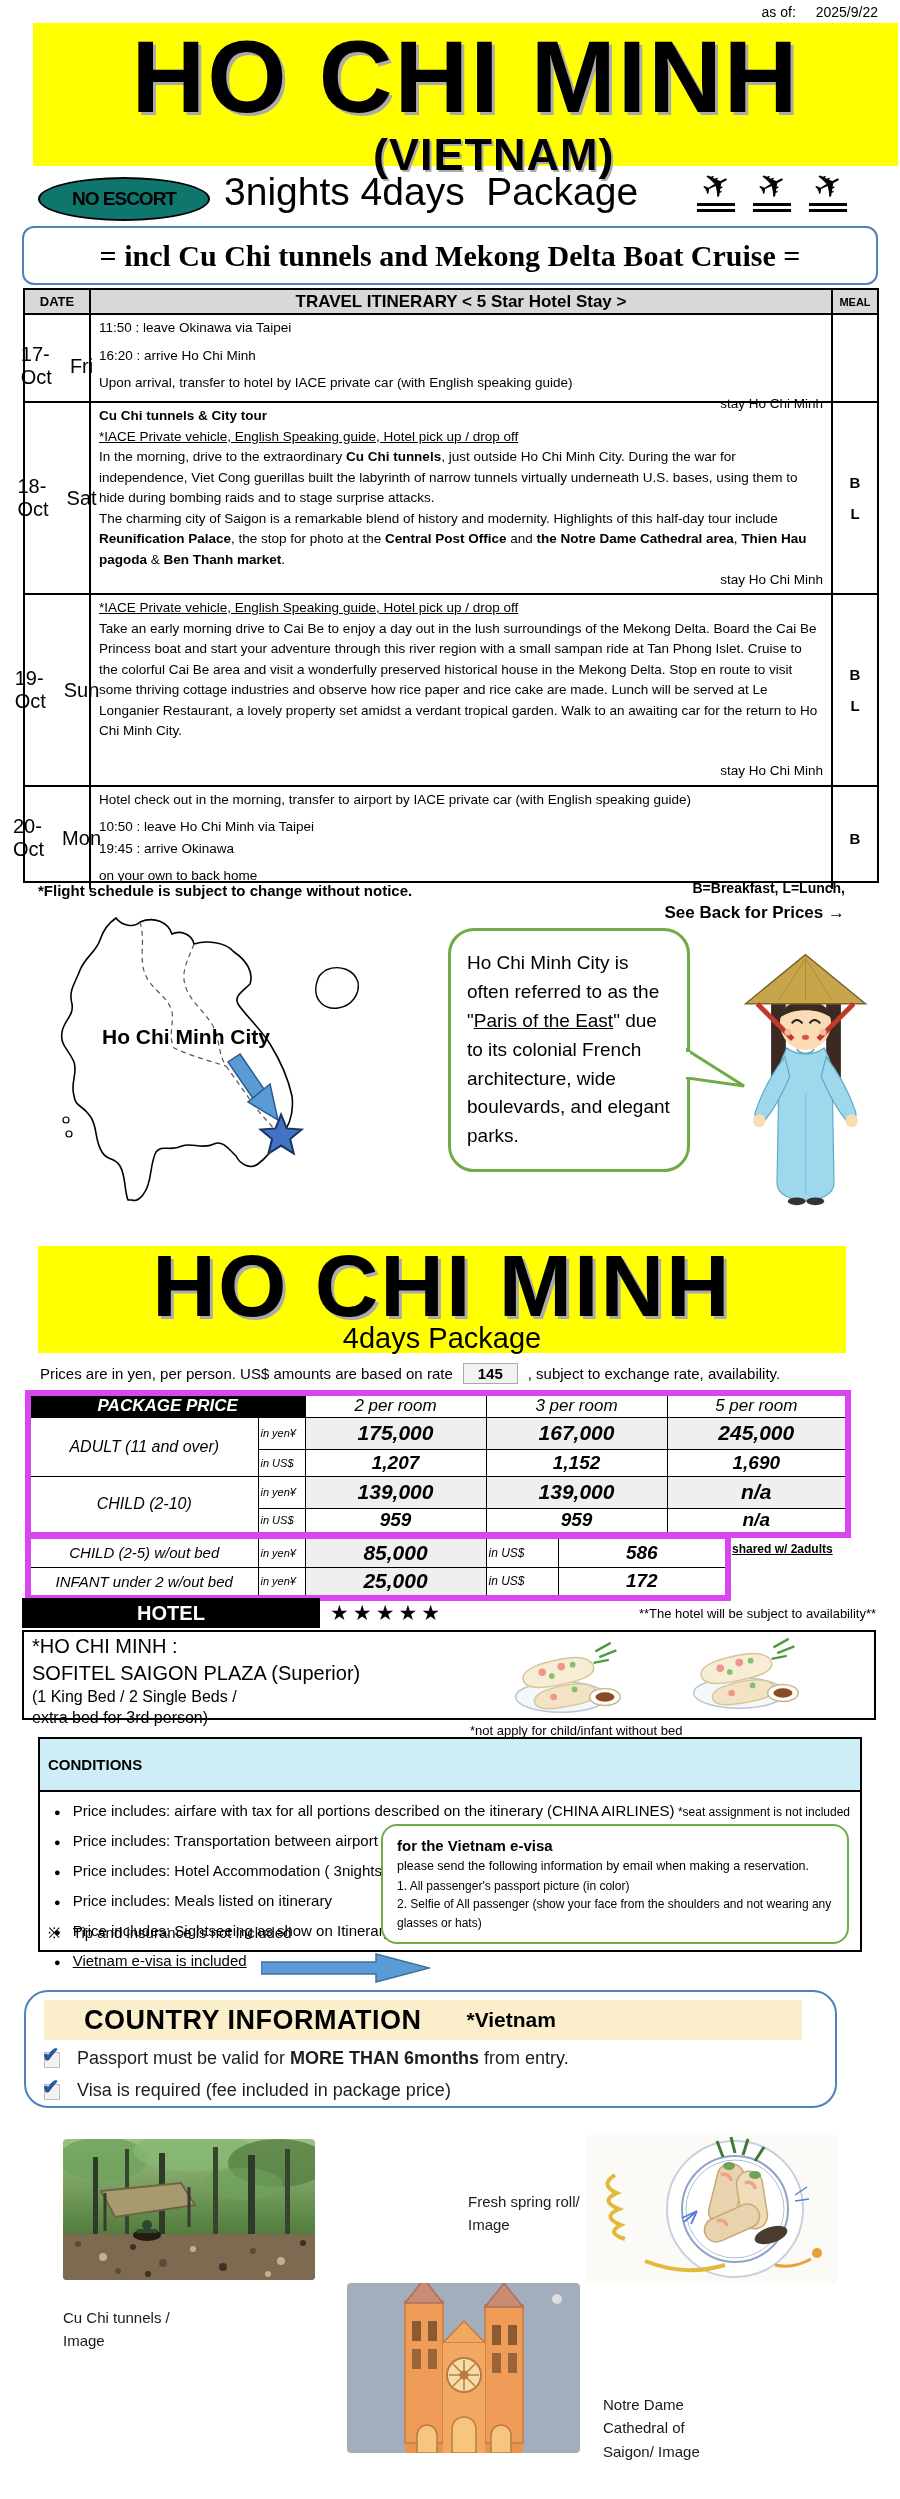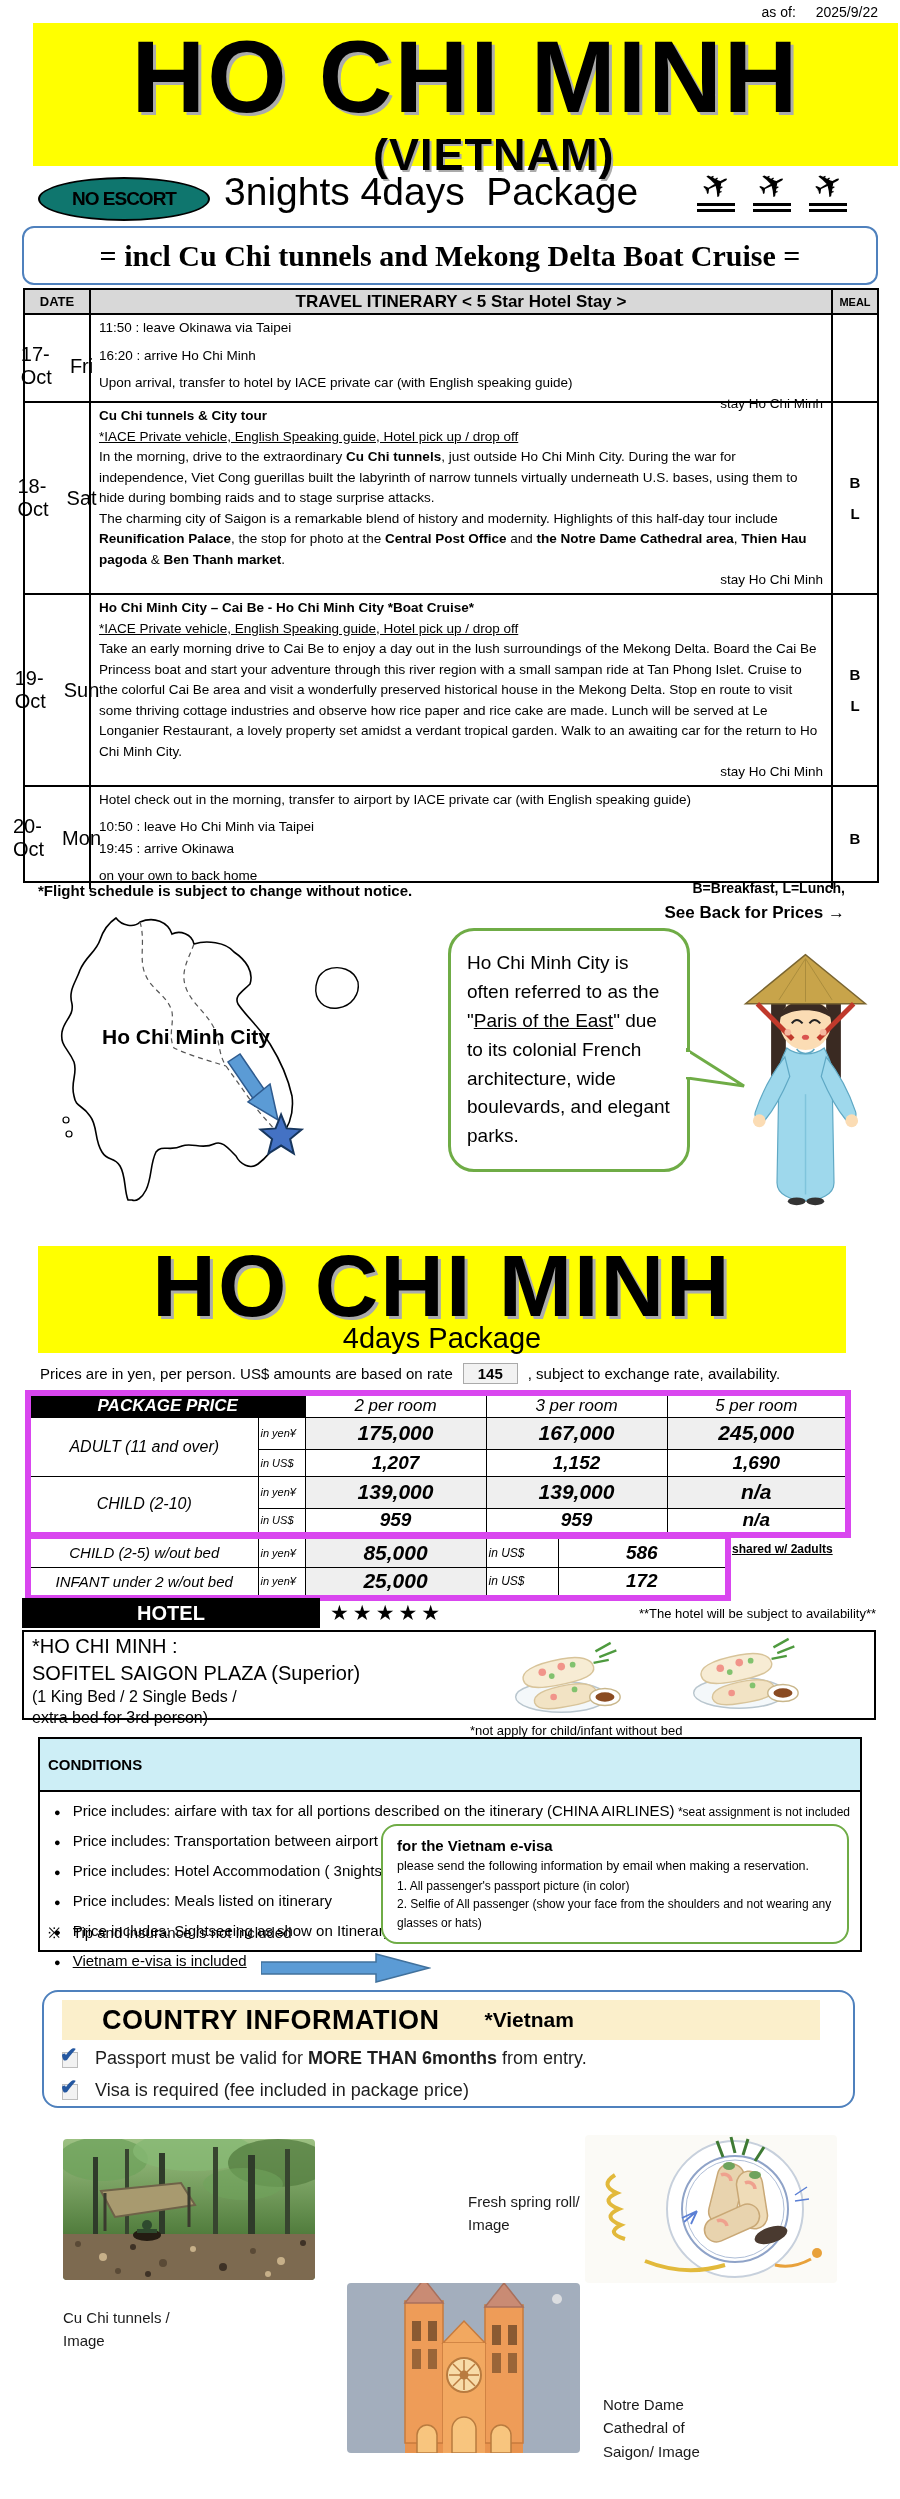--- a/index.html
+++ b/index.html
@@ -128,21 +128,20 @@
           <span>L</span>
       </div>
     </div>
 
     <div class="irow" style="height:190px;">
       <div class="cdate">
         <div>19-Oct</div>
           <div>Sun</div>
       </div>
       <div class="cmain">
-        <div class="ttl">Ho Chi Minh City – Cai Be - Ho Chi Minh City  *Boat Cruise*</div>
         <div class="sub">*IACE Private vehicle, English Speaking guide, Hotel pick up / drop off</div>
         <div><span>Take an early morning drive to Cai Be to enjoy a day out in the lush surroundings of the Mekong Delta. Board the Cai Be Princess boat and start your adventure through this river region with a small sampan ride at Tan Phong Islet. Cruise to the colorful Cai Be area and visit a wonderfully preserved historical house in the Mekong Delta. Stop en route to visit some thriving cottage industries and observe how rice paper and rice cake are made. Lunch will be served at Le Longanier Restaurant, a lovely property set amidst a verdant tropical garden. Walk to an awaiting car for the return to Ho Chi Minh City.</span></div>
         <div class="stay">stay Ho Chi Minh</div>
       </div>
       <div class="cmeal">
         <span>B</span>
           <span>L</span>
       </div>
     </div>
 
@@ -379,21 +378,21 @@
   </div>
 
   <div class="abs" style="left:381px;top:1824px;width:468px;height:120px;border:2.5px solid #6FAC46;border-radius:16px;
        background:#fff;box-sizing:border-box;padding:8px 14px;line-height:1.55;">
     <div class="b" style="font-size:15px;">for the Vietnam e-visa</div>
     <div style="font-size:12.5px;">please send the following information by email when making a reservation.</div>
     <div style="font-size:12px;">1.  All passenger's passport picture (in color)</div>
     <div style="font-size:12px;">2.  Selfie of All passenger (show your face from the shoulders and not wearing any glasses or hats)</div>
   </div>
 
-  <div class="abs" style="left:42px;top:1990px;width:813px;height:118px;border:2px solid #4f81bd;border-radius:16px;background:#fff;box-sizing:border-box;">
+  <div class="abs" style="left:24px;top:1990px;width:813px;height:118px;border:2px solid #4f81bd;border-radius:24px;background:#fff;box-sizing:border-box;">
     <div class="abs" style="left:18px;top:8px;width:758px;height:40px;background:#FBEFCB;display:flex;align-items:center;">
       <span class="b" style="font-size:27px;margin-left:40px;letter-spacing:0.5px;">COUNTRY INFORMATION</span>
       <span class="b" style="font-size:21px;margin-left:45px;">*Vietnam</span>
     </div>
     <div class="cline abs" style="left:16px;top:56px;">
       <span class="chk">
           <span class="bx"></span>
           <span class="mk">✔</span>
         </span>
       <span><span>Passport must be valid for </span><span class="b">MORE THAN 6months</span><span> from entry.</span></span>

